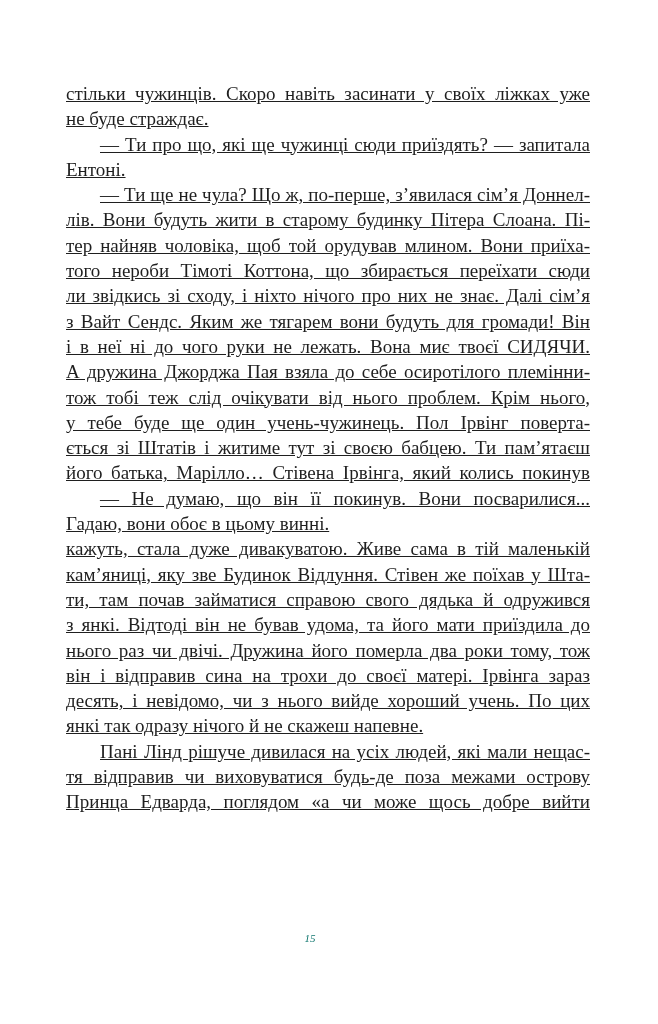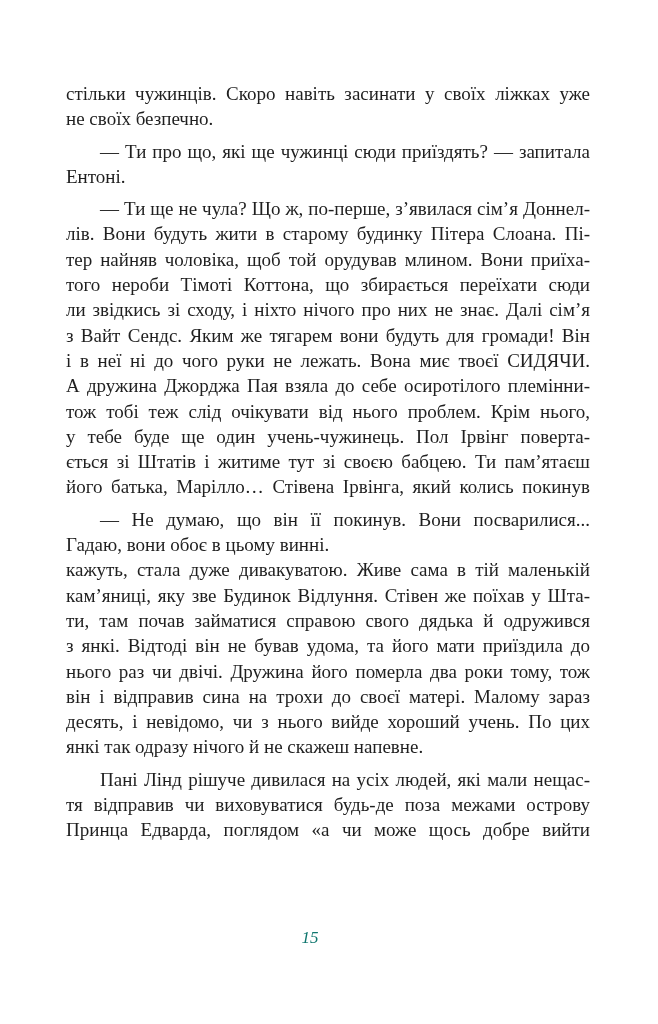--- a/index.html
+++ b/index.html
@@ -30,48 +30,48 @@
     width: 524px;
   }
   .line {
     font-size: 19px;
     line-height: 25.3px;
     height: 25.3px;
     overflow: hidden;
     text-align: justify;
     text-align-last: justify;
     white-space: normal;
+    text-decoration: underline;
   }
   .line.flush {
     text-align-last: left;
   }
   .line.indent {
     text-indent: 34px;
-    margin-top: 7px;
   }
   .folio {
     position: absolute;
     top: 928px;
     left: 66px;
     width: 488px;
     text-align: center;
     font-style: italic;
-    font-size: 17px;
+    font-size: 11px;
     line-height: 20px;
     color: #0f766e;
   }
 </style>
 </head>
 <body style="--bg-color: #ffffff; --text-color: #1f1f1f;">
 
 <div class="page">
   <div class="text-block">
       <div class="paragraph">
         <div class="line">стільки чужинців. Скоро навіть засинати у своїх ліжках уже</div>
-        <div class="line flush">не своїх безпечно.</div>
+        <div class="line flush">не буде страждає.</div>
       </div>
       <div class="paragraph">
         <div class="line indent">— Ти про що, які ще чужинці сюди приїздять? — запитала</div>
         <div class="line flush">Ентоні.</div>
       </div>
       <div class="paragraph">
         <div class="line indent">— Ти ще не чула? Що ж, по-перше, з’явилася сім’я Доннел-</div>
         <div class="line">лів. Вони будуть жити в старому будинку Пітера Слоана. Пі-</div>
         <div class="line">тер найняв чоловіка, щоб той орудував млином. Вони приїха-</div>
         <div class="line">того нероби Тімоті Коттона, що збирається переїхати сюди</div>
@@ -87,21 +87,21 @@
       <div class="paragraph">
         <div class="line indent">— Не думаю, що він її покинув. Вони посварилися...</div>
         <div class="line flush">Гадаю, вони обоє в цьому винні.</div>
       </div>
       <div class="paragraph">
         <div class="line">кажуть, стала дуже дивакуватою. Живе сама в тій маленькій</div>
         <div class="line">кам’яниці, яку зве Будинок Відлуння. Стівен же поїхав у Шта-</div>
         <div class="line">ти, там почав займатися справою свого дядька й одружився</div>
         <div class="line">з янкі. Відтоді він не бував удома, та його мати приїздила до</div>
         <div class="line">нього раз чи двічі. Дружина його померла два роки тому, тож</div>
-        <div class="line">він і відправив сина на трохи до своєї матері. Малому зараз</div>
+        <div class="line">він і відправив сина на трохи до своєї матері. Ірвінга зараз</div>
         <div class="line">десять, і невідомо, чи з нього вийде хороший учень. По цих</div>
         <div class="line flush">янкі так одразу нічого й не скажеш напевне.</div>
       </div>
       <div class="paragraph">
         <div class="line indent">Пані Лінд рішуче дивилася на усіх людей, які мали нещас-</div>
         <div class="line">тя відправив чи виховуватися будь-де поза межами острову</div>
         <div class="line">Принца Едварда, поглядом «а чи може щось добре вийти</div>
       </div>
     </div>
   <div class="folio">15</div>

